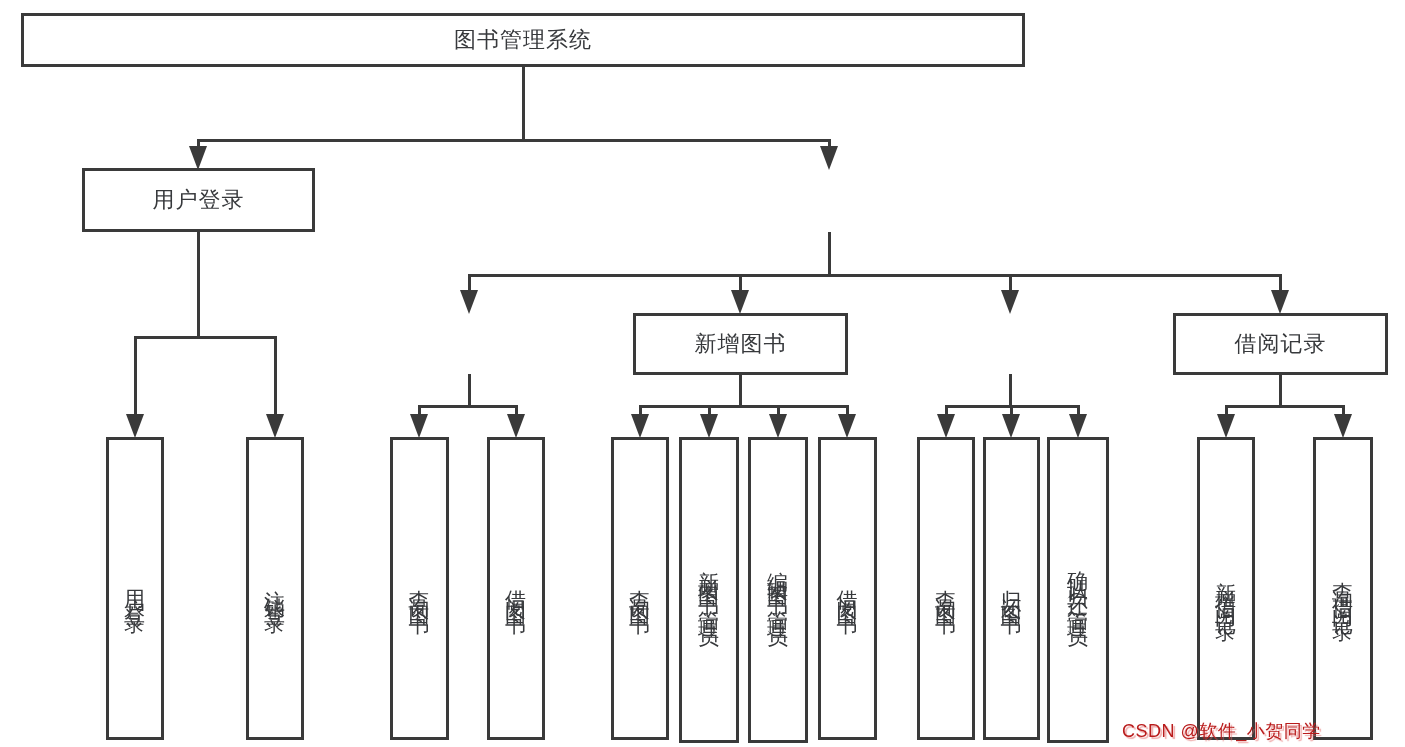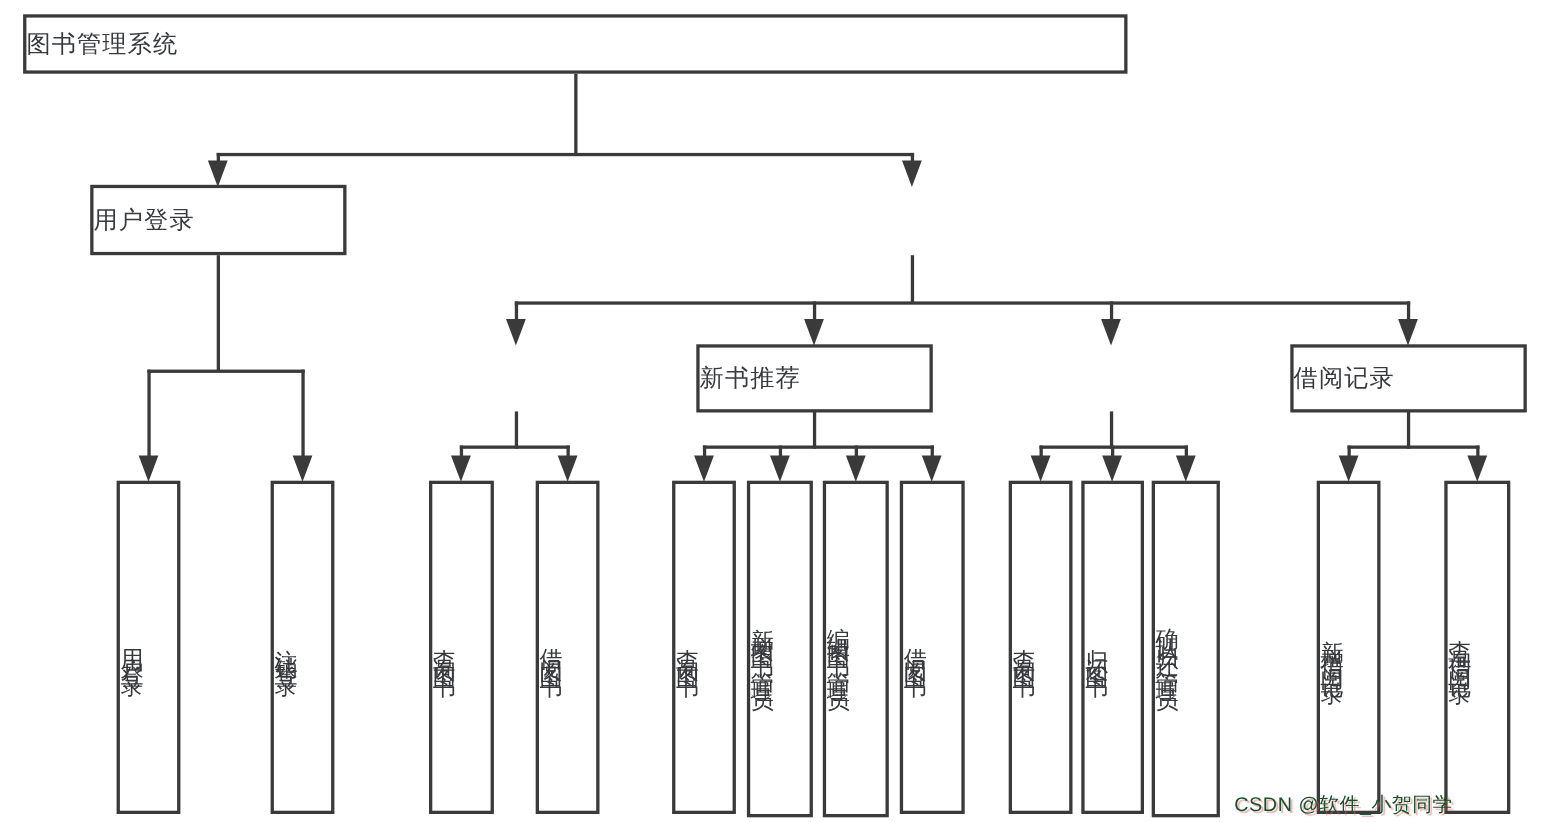--- a/index.html
+++ b/index.html
@@ -11,20 +11,21 @@
     color:#37393c;
     overflow:hidden;
   }
   .box{
     position:absolute;
     box-sizing:border-box;
     border:3px solid #3a3a3a;
     background:#ffffff;
     display:flex;
     align-items:center;
+    justify-content:center;
     font-size:22px;
     letter-spacing:1px;
     color:#37393c;
   }
   .leaf{
     font-size:21px;
   }
   .leaf .vtext{
     writing-mode:vertical-rl;
     text-orientation:mixed;
@@ -37,21 +38,21 @@
   .ah{
     position:absolute;width:0;height:0;
     border-left:9px solid transparent;
     border-right:9px solid transparent;
     border-top:24px solid #3a3a3a;
   }
   .watermark{
     position:absolute;
     left:1122px;top:719px;
     font-size:18px;
-    color:#14532d;
+    color:#b91c1c;
     letter-spacing:0.5px;
     text-shadow:2px 2px 1px rgba(226,100,100,0.55);
     white-space:nowrap;
   }
 </style>
 </head>
 <body>
 
 <div class="stage">
 
@@ -59,21 +60,21 @@
     <span>图书管理系统</span>
   </div>
 
   <div class="box" style="left:82px;top:168px;width:233px;height:64px">
     <span>用户登录</span>
   </div>
 
 
 
   <div class="box" style="left:633px;top:313px;width:215px;height:62px">
-    <span>新书推荐</span>
+    <span>新增图书</span>
   </div>
 
 
   <div class="box" style="left:1173px;top:313px;width:215px;height:62px">
     <span>借阅记录</span>
   </div>
 
   <div class="box leaf" style="left:106px;top:437px;width:58px;height:303px">
     <span class="vtext">用户登录</span>
   </div>

